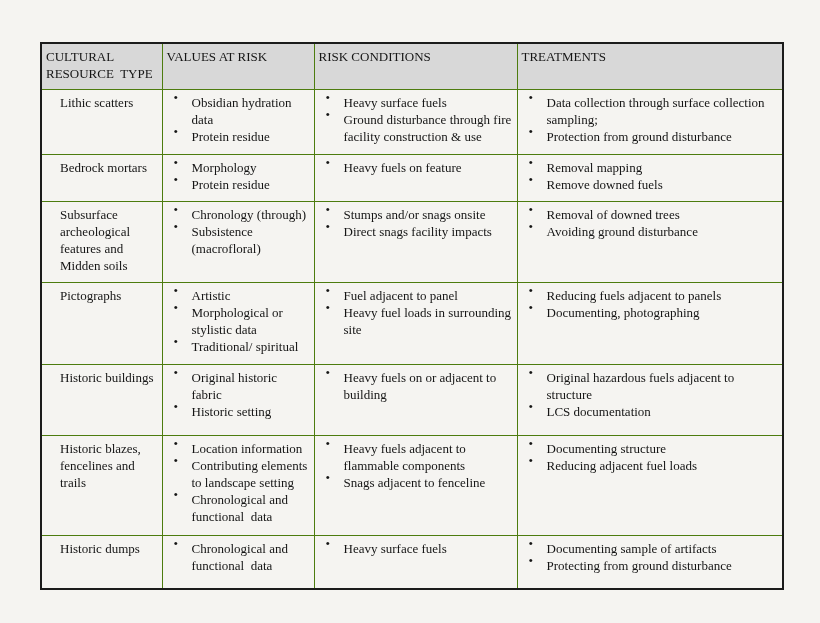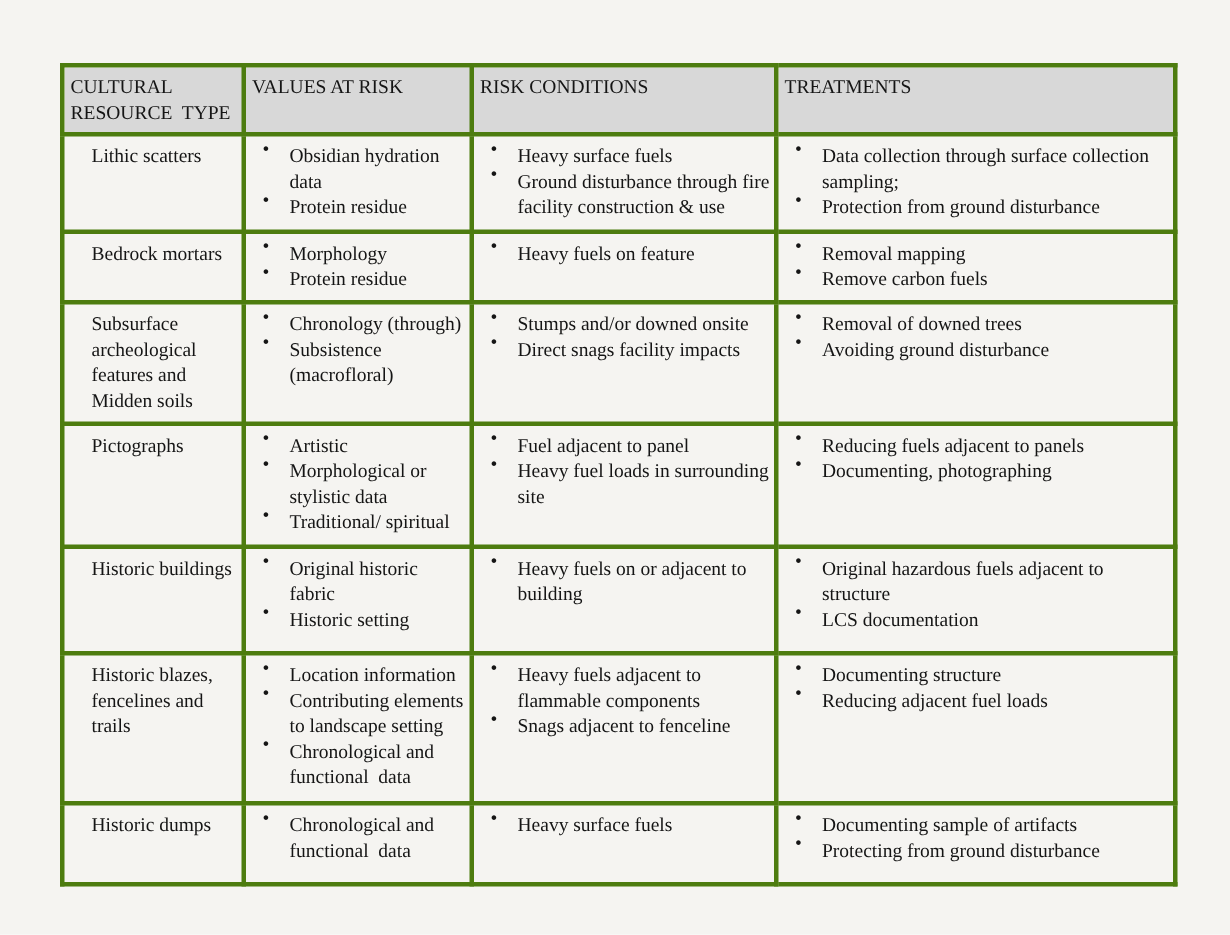--- a/index.html
+++ b/index.html
@@ -11,21 +11,21 @@
     color:#151515;
   }
   table.tbl{
     position:absolute;left:40px;top:42px;
     width:742px;
     border-collapse:collapse;
     table-layout:fixed;
     border:2px solid #1b1b1b;
   }
   .tbl th,.tbl td{
-    border:3px solid #4d7c0f;
+    border:1px solid #4d7c0f;
     vertical-align:top;
     text-align:left;
     font-weight:normal;
     font-size:13px;
     line-height:17px;
     padding:4px 3px 3px 4px;
     overflow:hidden;
     margin-left:42px;
   }
   col.c1{width:121px}
@@ -94,32 +94,32 @@
         <td class="type">Bedrock mortars</td>
         <td>
           <div class="li"><span class="bullet">•</span><span>Morphology</span></div>
           <div class="li"><span class="bullet">•</span><span>Protein residue</span></div>
         </td>
         <td>
           <div class="li"><span class="bullet">•</span><span>Heavy fuels on feature</span></div>
         </td>
         <td>
           <div class="li"><span class="bullet">•</span><span>Removal mapping</span></div>
-          <div class="li"><span class="bullet">•</span><span>Remove carbon fuels</span></div>
+          <div class="li"><span class="bullet">•</span><span>Remove downed fuels</span></div>
         </td>
       </tr>
 
       <tr>
         <td class="type">Subsurface archeological features and Midden soils</td>
         <td>
           <div class="li"><span class="bullet">•</span><span>Chronology (through)</span></div>
           <div class="li"><span class="bullet">•</span><span>Subsistence (macrofloral)</span></div>
         </td>
         <td>
-          <div class="li"><span class="bullet">•</span><span>Stumps and/or downed onsite</span></div>
+          <div class="li"><span class="bullet">•</span><span>Stumps and/or snags onsite</span></div>
           <div class="li"><span class="bullet">•</span><span>Direct snags facility impacts</span></div>
         </td>
         <td>
           <div class="li"><span class="bullet">•</span><span>Removal of downed trees</span></div>
           <div class="li"><span class="bullet">•</span><span>Avoiding ground disturbance</span></div>
         </td>
       </tr>
 
       <tr>
         <td class="type">Pictographs</td>

